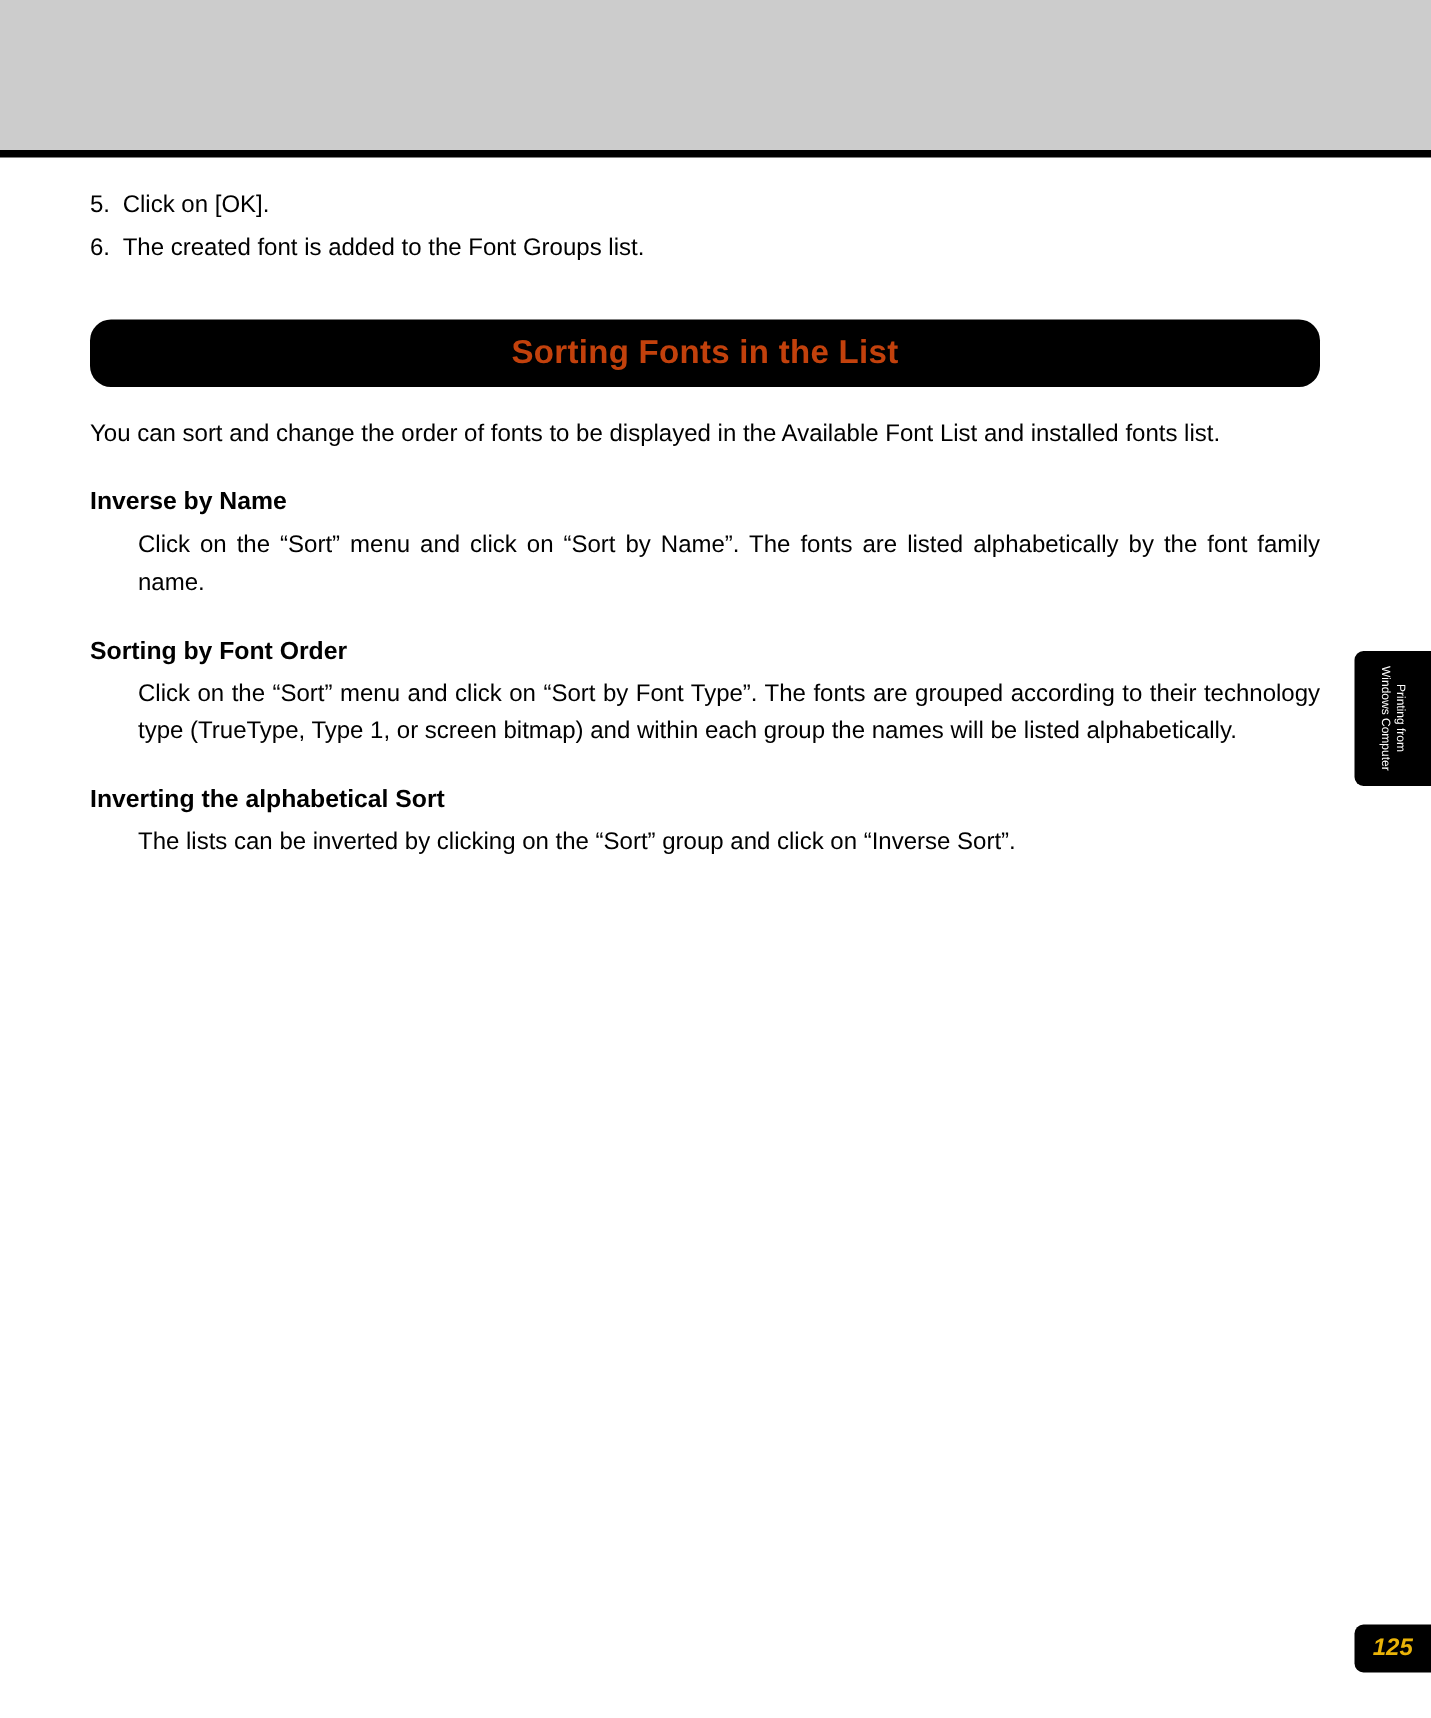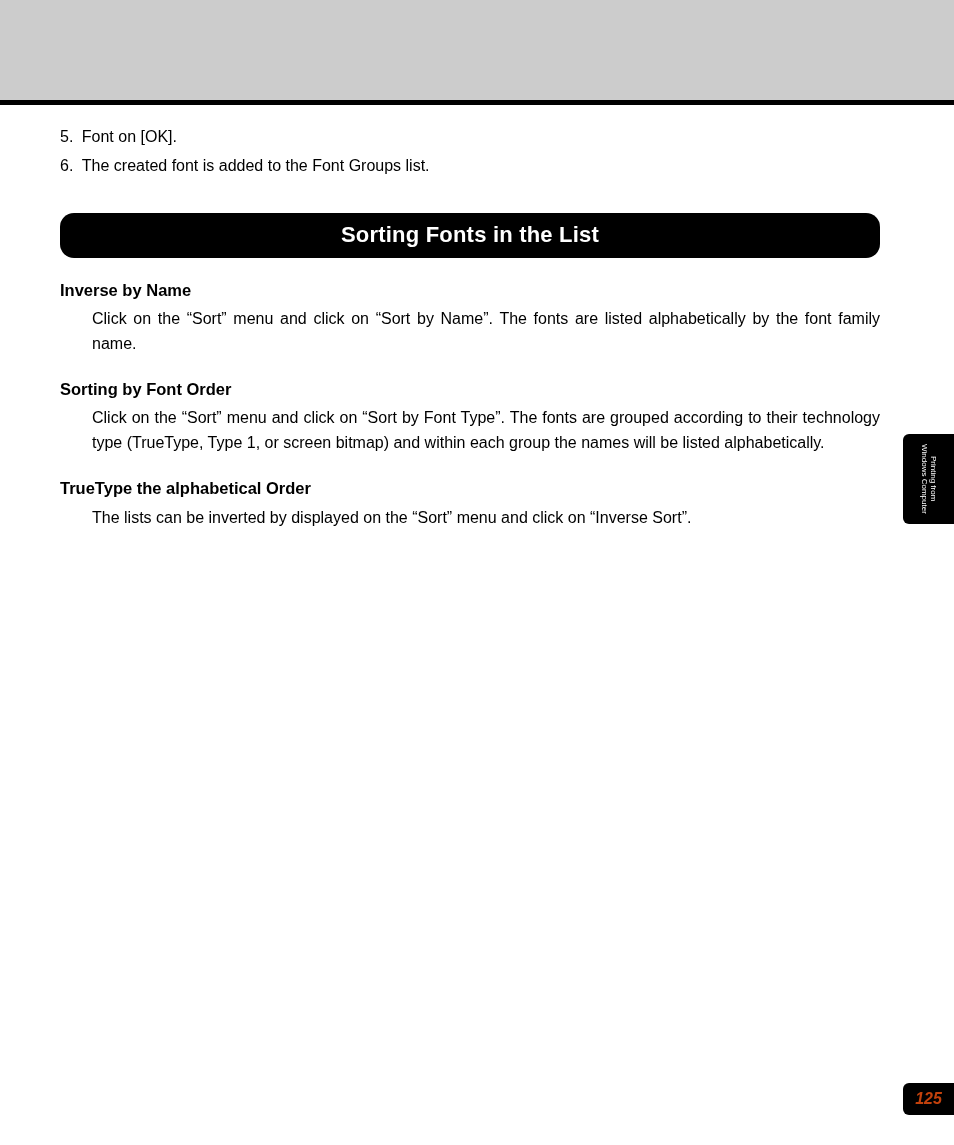--- a/index.html
+++ b/index.html
@@ -31,21 +31,21 @@
     line-height: 1.55;
   }
   .step {
     margin-bottom: 4px;
   }
   .step-num { display: inline; }
   .step-text { display: inline; margin-left: 4px; }
   .section-banner {
     margin-top: 34px;
     background: #000000;
-    color: #ffffff;
+    color: #c2410c;
     border-radius: 14px;
     text-align: center;
     font-weight: bold;
     font-size: 22px;
     padding: 5px 0 6px 0;
     letter-spacing: 0.2px;
   }
   .intro {
     margin-top: 20px;
     text-align: justify;
@@ -90,59 +90,60 @@
     width: 51px;
     height: 32px;
     background: #000000;
     border-top-left-radius: 6px;
     border-bottom-left-radius: 6px;
     display: flex;
     align-items: center;
     justify-content: center;
   }
   .page-num {
-    color: #c2410c;
+    color: #eab308;
     font-weight: bold;
     font-size: 16px;
     font-style: italic;
   }
 </style>
 </head>
 <body>
 
 <div class="top-band"></div>
 <div class="black-rule"></div>
 
 <div class="content">
 
   <div class="step">
     <span class="step-num">5.</span>
-    <span class="step-text">Font on [OK].</span>
+    <span class="step-text">Click on [OK].</span>
   </div>
   <div class="step">
     <span class="step-num">6.</span>
     <span class="step-text">The created font is added to the Font Groups list.</span>
   </div>
 
   <div class="section-banner">Sorting Fonts in the List</div>
 
+  <div class="intro">You can sort and change the order of fonts to be displayed in the Available Font List and installed fonts list.</div>
 
   <div class="subsection">
     <div class="subhead">Inverse by Name</div>
     <div class="subbody">Click on the “Sort” menu and click on “Sort by Name”. The fonts are listed alphabetically by the font family name.</div>
   </div>
 
   <div class="subsection">
     <div class="subhead">Sorting by Font Order</div>
     <div class="subbody">Click on the “Sort” menu and click on “Sort by Font Type”. The fonts are grouped according to their technology type (TrueType, Type 1, or screen bitmap) and within each group the names will be listed alphabetically.</div>
   </div>
 
   <div class="subsection">
-    <div class="subhead">TrueType the alphabetical Order</div>
-    <div class="subbody">The lists can be inverted by displayed on the “Sort” menu and click on “Inverse Sort”.</div>
+    <div class="subhead">Inverting the alphabetical Sort</div>
+    <div class="subbody">The lists can be inverted by clicking on the “Sort” group and click on “Inverse Sort”.</div>
   </div>
 
 </div>
 
 <div class="side-tab">
   <span class="side-tab-text">Printing from
 Windows Computer</span>
 </div>
 
 <div class="page-num-box">

